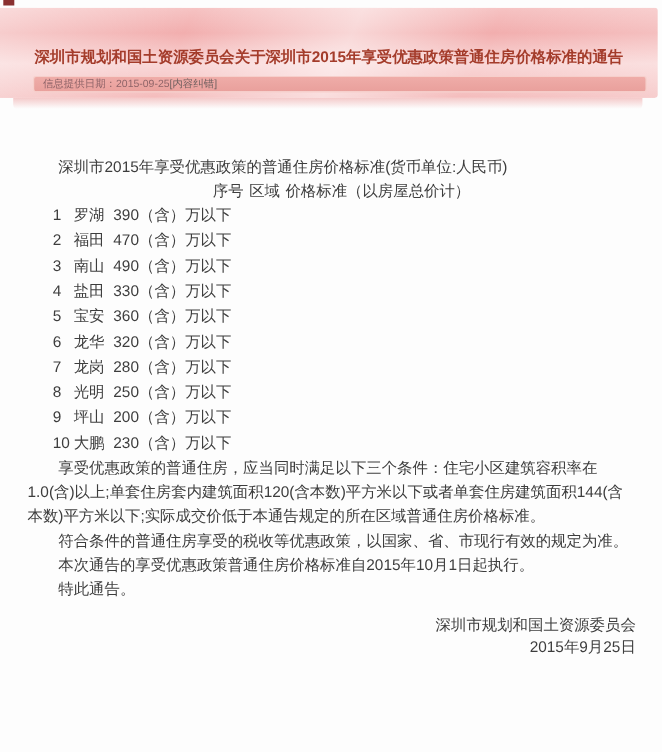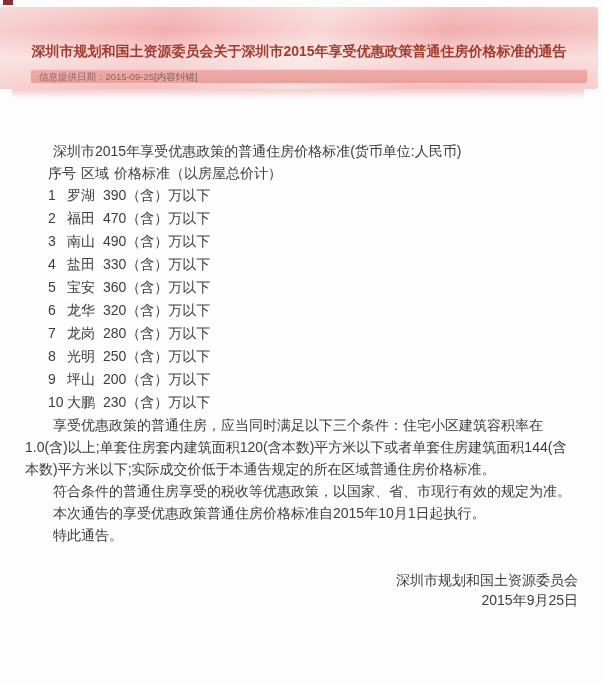--- a/index.html
+++ b/index.html
@@ -38,28 +38,28 @@
     position:absolute;top:89px;left:12px;right:18px;height:11px;
     border-radius:0 0 5px 5px;
     background:linear-gradient(180deg, rgba(238,168,168,.60) 0%, rgba(255,255,255,0) 90%);
   }
   .doc{
     position:absolute;top:140px;left:25px;right:24px;
     font-size:14px;line-height:22px;
   }
   .doc p{margin:0;text-indent:28px;}
   .price-table{padding-left:23px;}
-  .t-header{display:flex;line-height:22px;}
+  .t-header{display:flex;line-height:22px;justify-content:center;}
   .t-header span{margin-right:5px;}
   .t-row{display:flex;line-height:23px;}
   .t-no{width:19px;}
   .t-district{width:36px;}
   .t-price{flex:1;}
   .sig{text-align:right;line-height:20px;}
-  .sig.org{margin-top:24px;}
+  .sig.org{margin-top:12px;}
 </style>
 </head>
 <body>
 
 <div class="corner-chip"></div>
 
 <div class="banner">
   <div class="banner-title">深圳市规划和国土资源委员会关于深圳市2015年享受优惠政策普通住房价格标准的通告</div>
   <div class="info-bar">
     <div>

